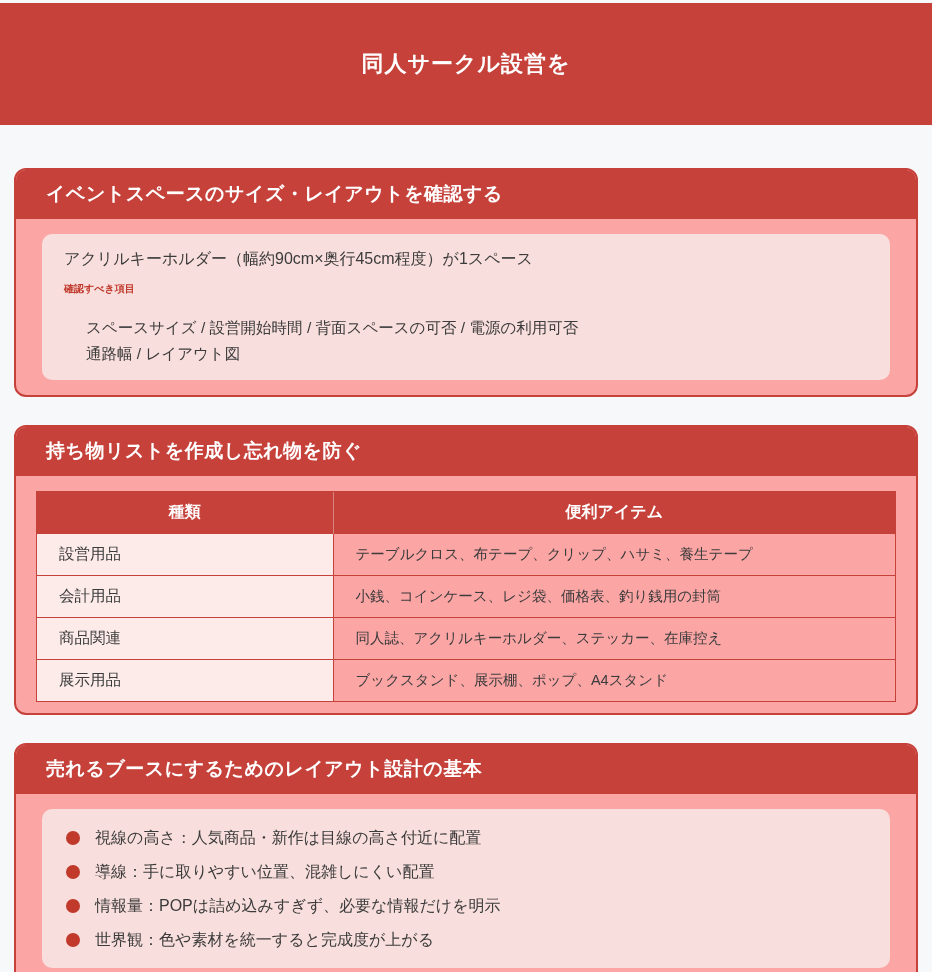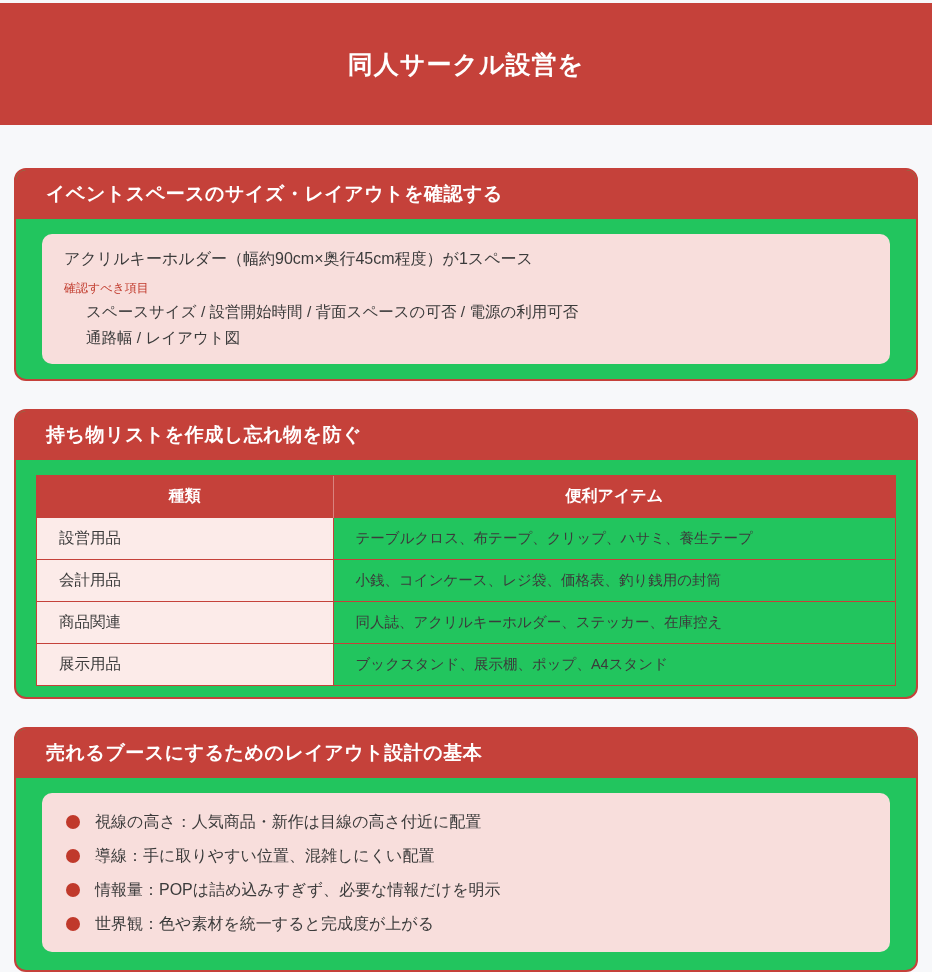--- a/index.html
+++ b/index.html
@@ -24,30 +24,30 @@
     height:122px;
     background:var(--red);
     display:flex;
     flex-direction:column;
     align-items:center;
     justify-content:center;
     gap:2px;
   }
   .banner h1{
     color:#ffffff;
-    font-size:25px;
+    font-size:22px;
     font-weight:bold;
     line-height:34px;
     text-align:right;
     letter-spacing:1px;
   }
   
   .card{
     margin:0 14px;
-    background:#22c55e;
+    background:#fca5a5;
     border:2px solid var(--red);
     border-radius:12px;
     overflow:hidden;
   }
   .card + .card, .card.first{margin-top:28px;}
   .card.first{margin-top:43px;}
   .card-header{
     background:var(--red);
     color:#ffffff;
     font-size:19px;
@@ -58,24 +58,24 @@
   
   .body-1{padding:15px 26px 15px;}
   .pink-box{
     background:var(--pink);
     border-radius:10px;
     padding:13px 22px 13px;
   }
   .lead-line{font-size:16px;line-height:24px;margin-bottom:7px;}
   .check-heading{
     color:var(--red-dark);
-    font-weight:normal;
-    font-size:12px;
+    font-weight:bold;
+    font-size:10px;
     line-height:21px;
-    margin-bottom:0;
+    margin-bottom:16px;
   }
   .check-line{
     font-size:15.5px;
     line-height:26px;
     padding-left:22px;
   }
   
   .body-2{padding:15px 20px 11px;}
   .table-wrap{
     border:1.5px solid var(--red);

